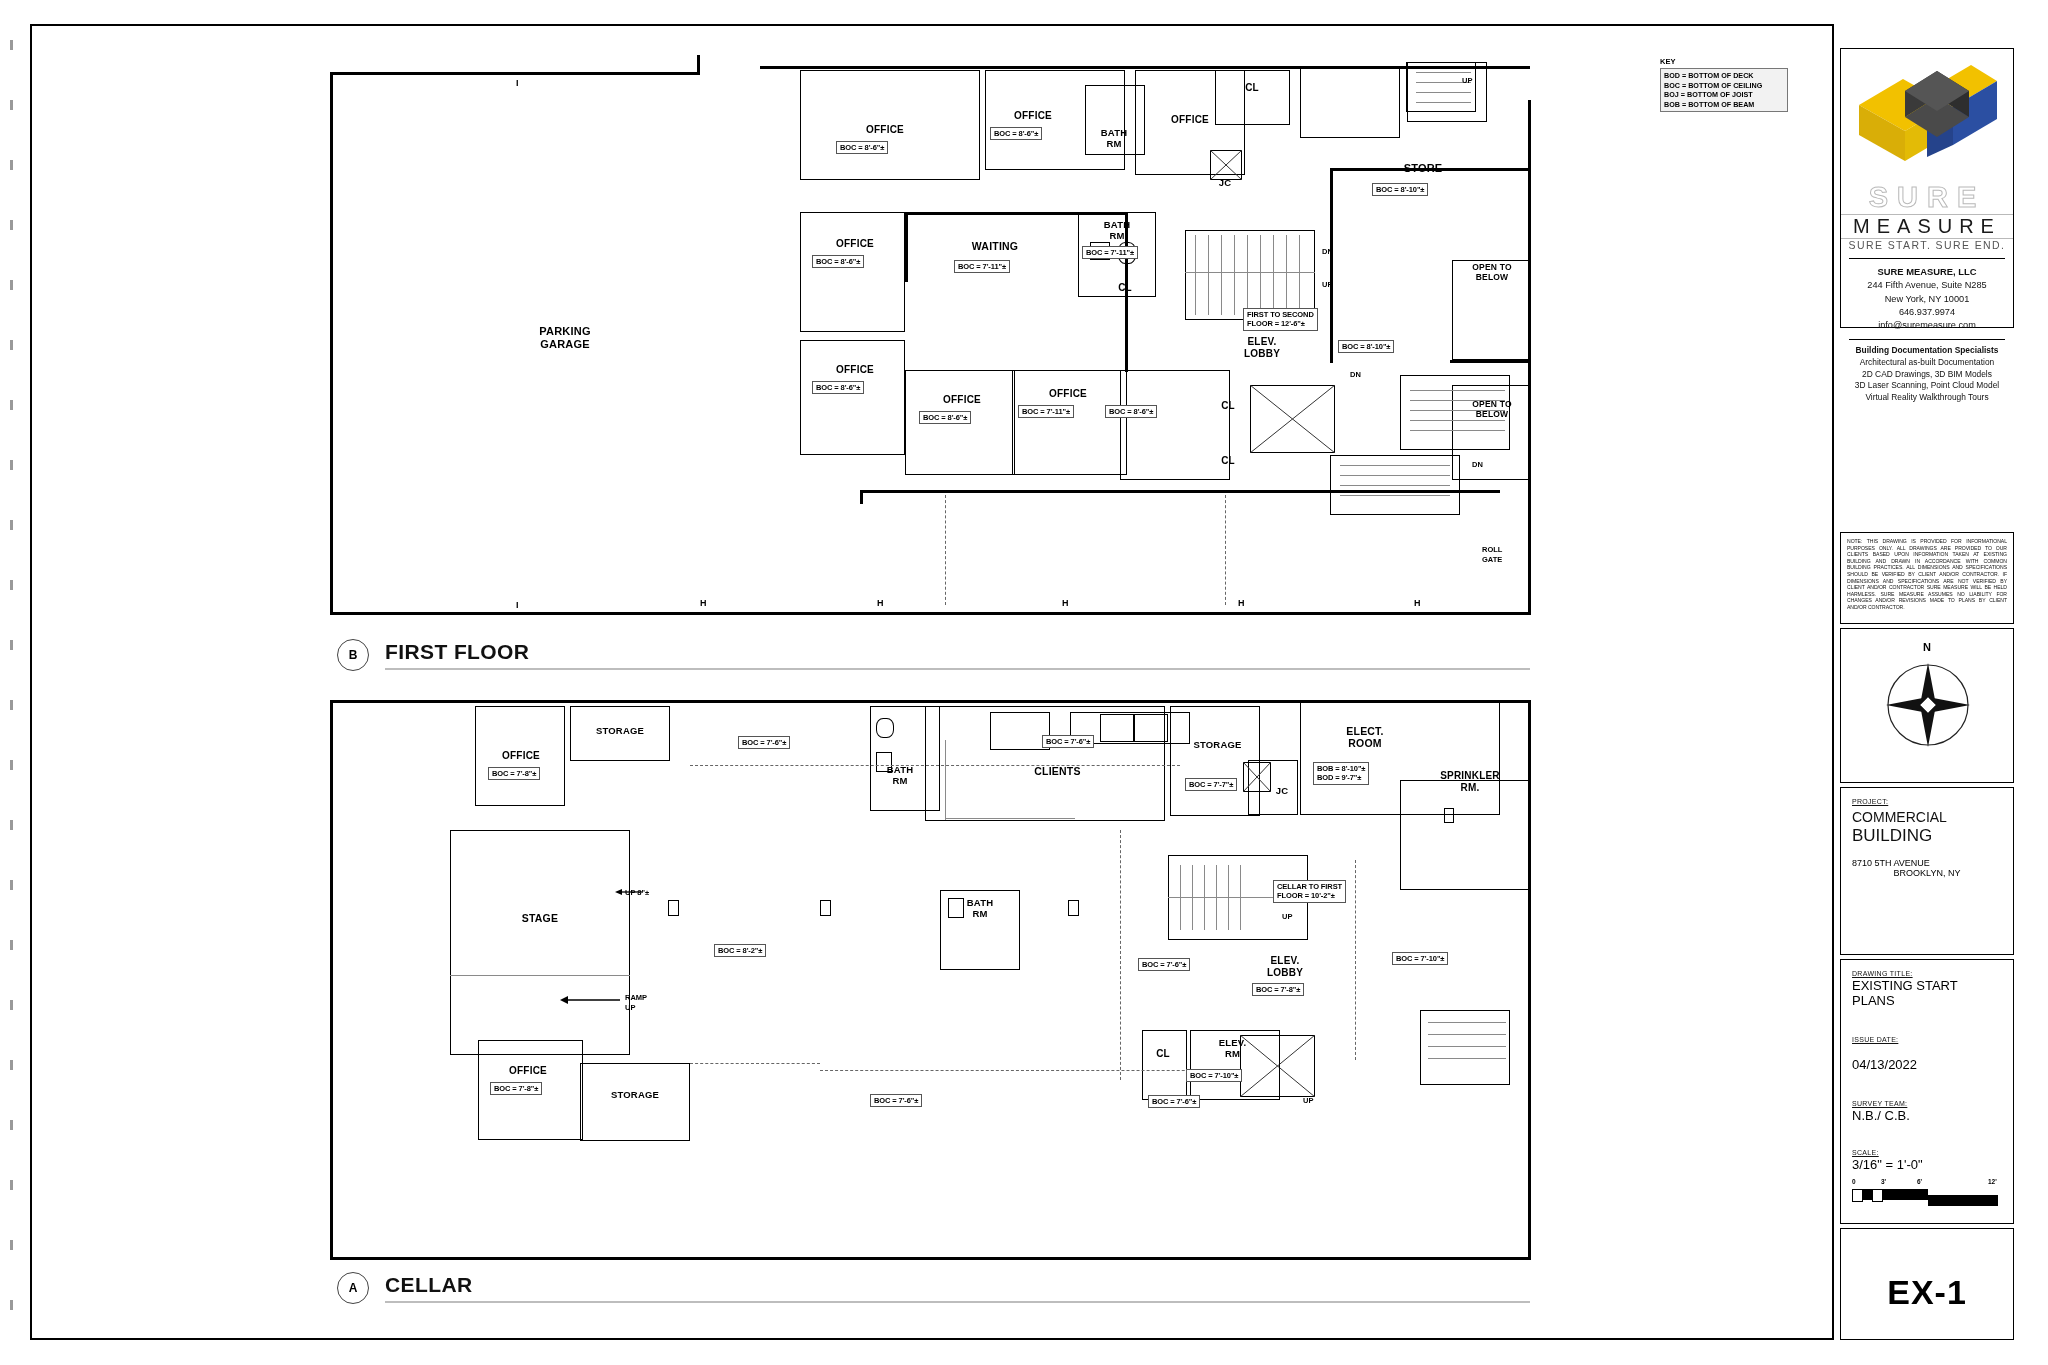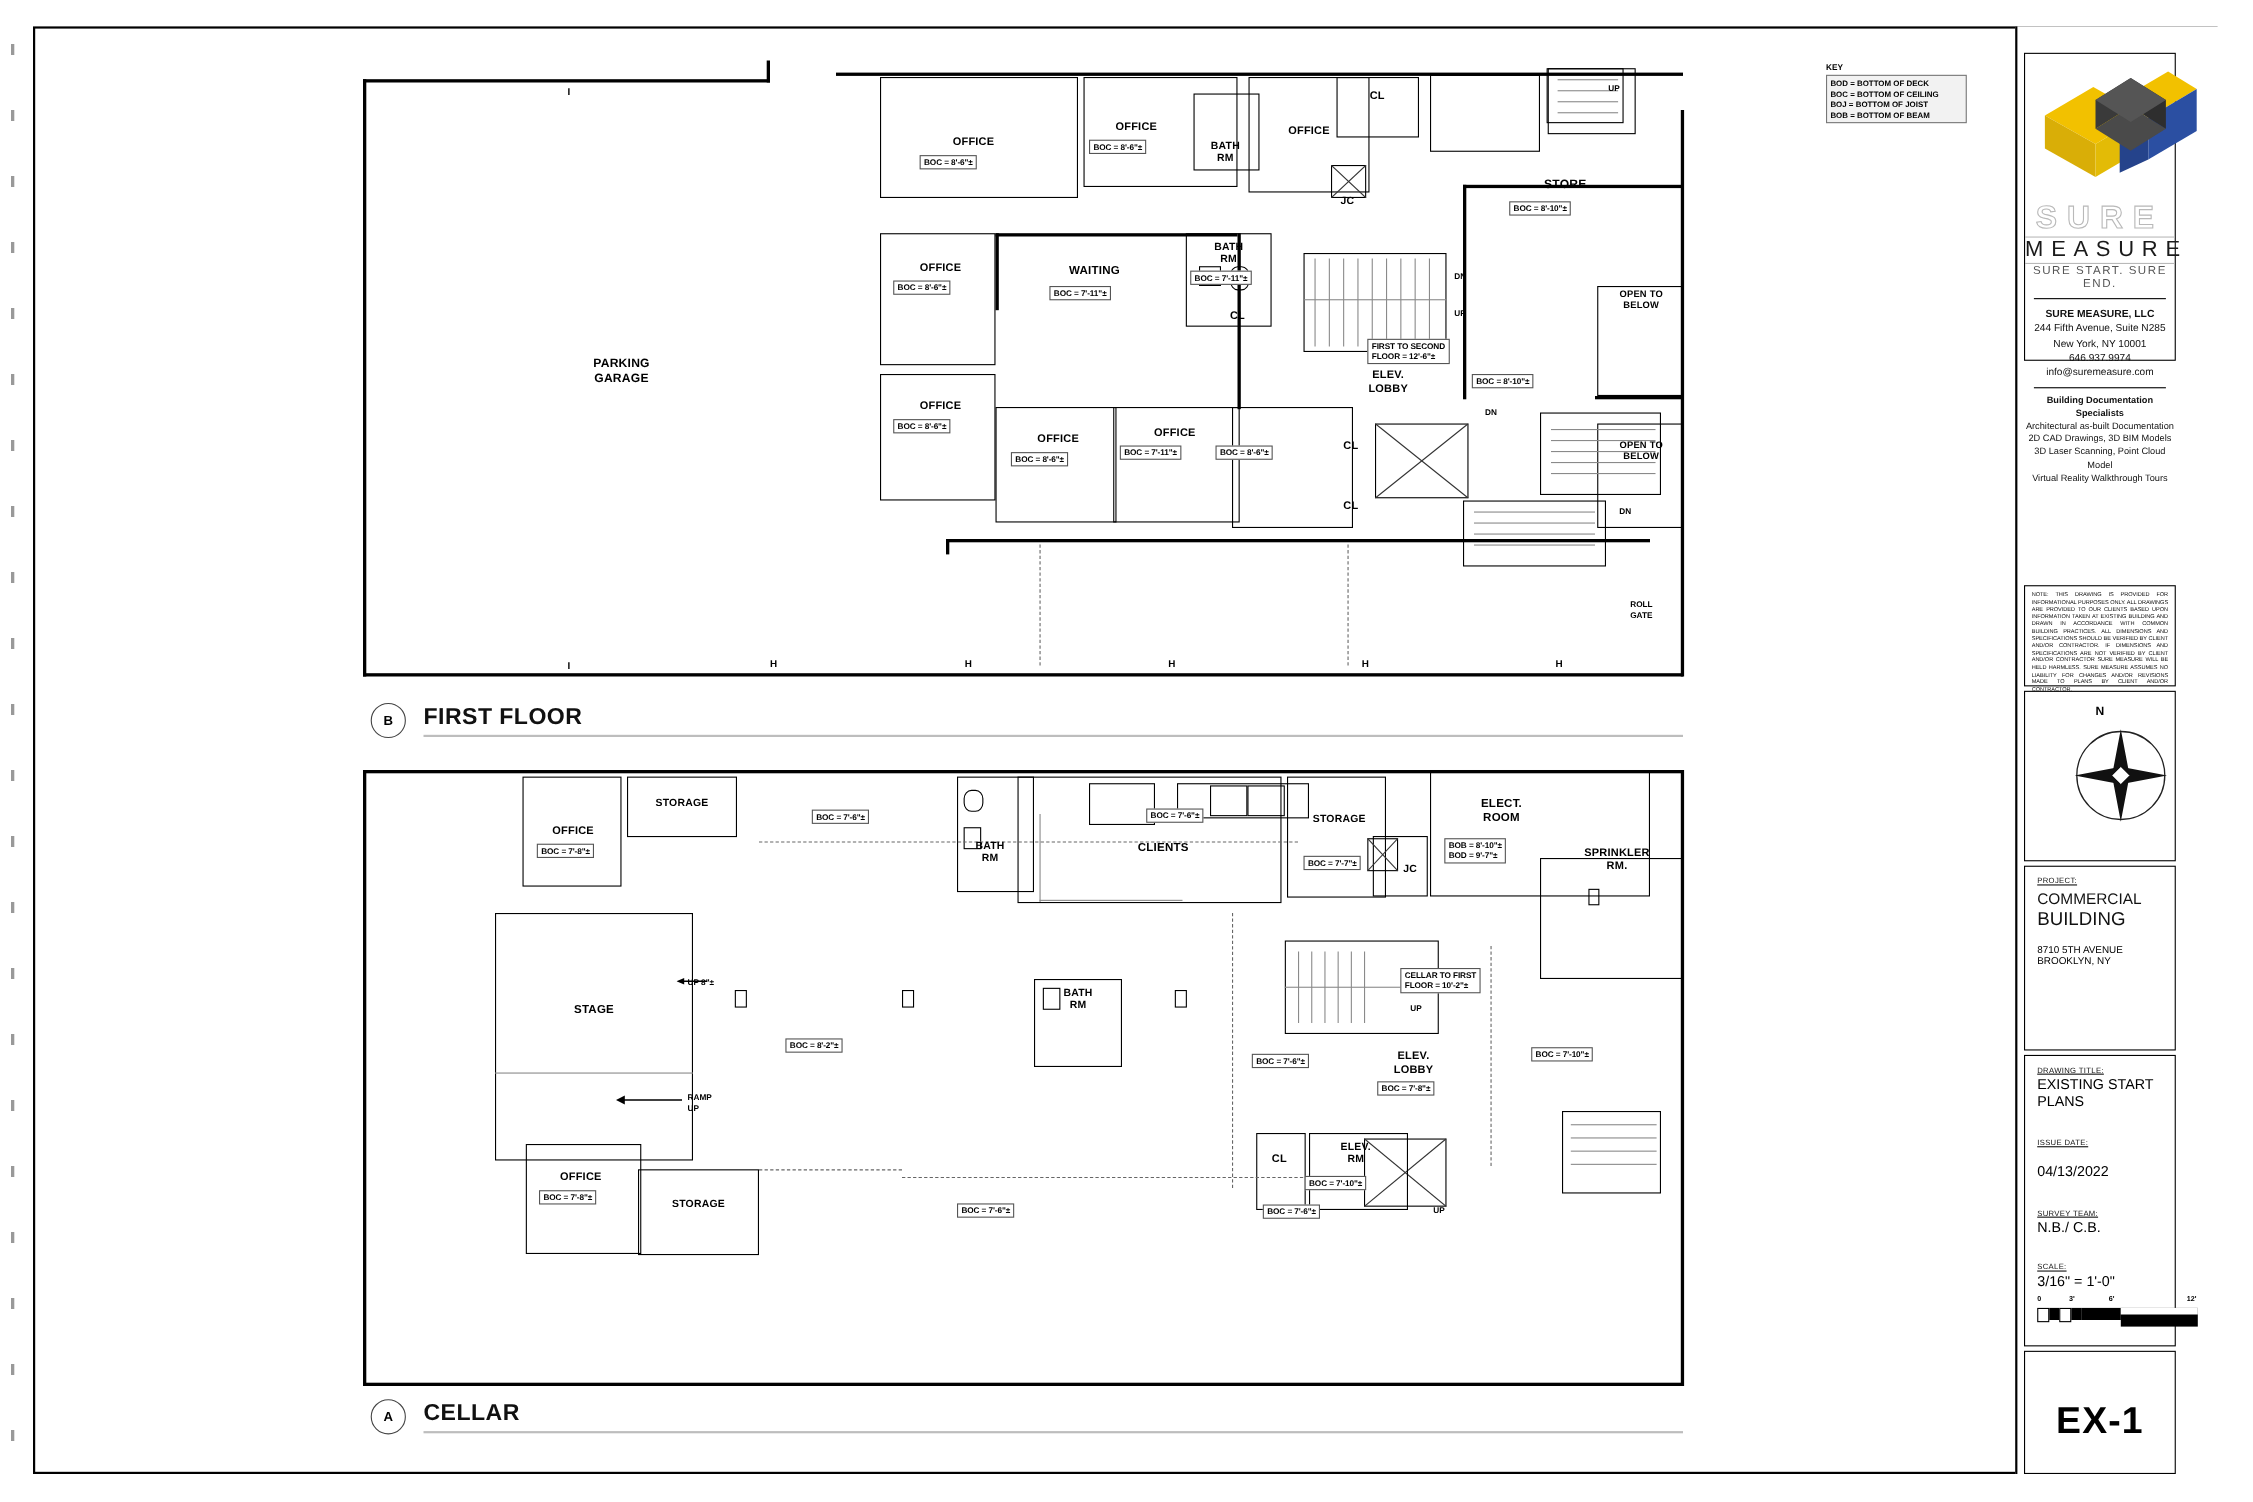--- a/index.html
+++ b/index.html
@@ -20,21 +20,21 @@
   
   .w{position:absolute;background:#000;}
   .wt{position:absolute;border:1px solid #000;box-sizing:border-box;background:transparent;}
   .thin{position:absolute;background:#8a8a8a;}
   .box{position:absolute;border:1px solid #000;box-sizing:border-box;}
   .dash-h{position:absolute;border-top:1px dashed #666;}
   .dash-v{position:absolute;border-left:1px dashed #666;}
 
   
   .tb{position:absolute;right:30px;top:24px;width:186px;height:1316px;border-left:2px solid #000;box-sizing:border-box;background:#fff;}
-  .tb-cell{position:absolute;left:6px;width:138px;border:1.5px solid #000;box-sizing:border-box;background:#fff;}
+  .tb-cell{position:absolute;left:6px;width:174px;border:1.5px solid #000;box-sizing:border-box;background:#fff;}
   .tb-lbl{font-size:7px;letter-spacing:.3px;text-decoration:underline;color:#111;}
   .tb-val{font-size:15px;color:#111;line-height:1.12;}
 
   .key-box{position:absolute;left:1660px;top:57px;width:128px;}
   .key-title{font-size:7.5px;font-weight:bold;margin-bottom:2px;}
   .key-list{border:1px solid #777;background:#f2f2f2;padding:2px 3px;font-size:7.2px;font-weight:bold;line-height:1.32;}
   .brand-sure{font-size:29px;letter-spacing:9px;color:#fff;-webkit-text-stroke:1px #b9b9b9;font-weight:bold;text-align:center;}
   .brand-measure{font-size:20px;letter-spacing:7px;color:#1a1a1a;text-align:center;font-weight:400;border-top:1px solid #b9b9b9;border-bottom:1px solid #b9b9b9;}
   .brand-tag{font-size:10.5px;letter-spacing:1.4px;color:#555;text-align:center;}
   .addr{text-align:center;font-size:9.2px;line-height:1.45;color:#111;}
@@ -443,21 +443,21 @@
         <polygon points="45,52 87,44 79,52 87,60" fill="#111"></polygon>
         <polygon points="129,52 87,44 95,52 87,60" fill="#111"></polygon>
       </svg>
     </div>
 
     <div class="tb-cell" style="top:763px;height:168px;padding:10px 11px;">
       <div class="tb-lbl">PROJECT:</div>
       <div class="tb-val" style="font-size:14px;margin-top:5px;">COMMERCIAL</div>
       <div class="tb-val" style="font-size:17px;">BUILDING</div>
       <div style="font-size:9px;margin-top:13px;">8710 5TH AVENUE</div>
-      <div style="font-size:9px;">BROOKLYN, NY</div>
+      <div style="font-size:9px;text-align:center;">BROOKLYN, NY</div>
     </div>
 
     <div class="tb-cell" style="top:935px;height:265px;padding:10px 11px;">
       <div class="tb-lbl">DRAWING TITLE:</div>
       <div style="font-size:13px;margin-top:1px;">EXISTING START PLANS</div>
 
       <div class="tb-lbl" style="margin-top:28px;">ISSUE DATE:</div>
       <div style="font-size:13px;margin-top:14px;">04/13/2022</div>
 
       <div class="tb-lbl" style="margin-top:28px;">SURVEY TEAM:</div>

